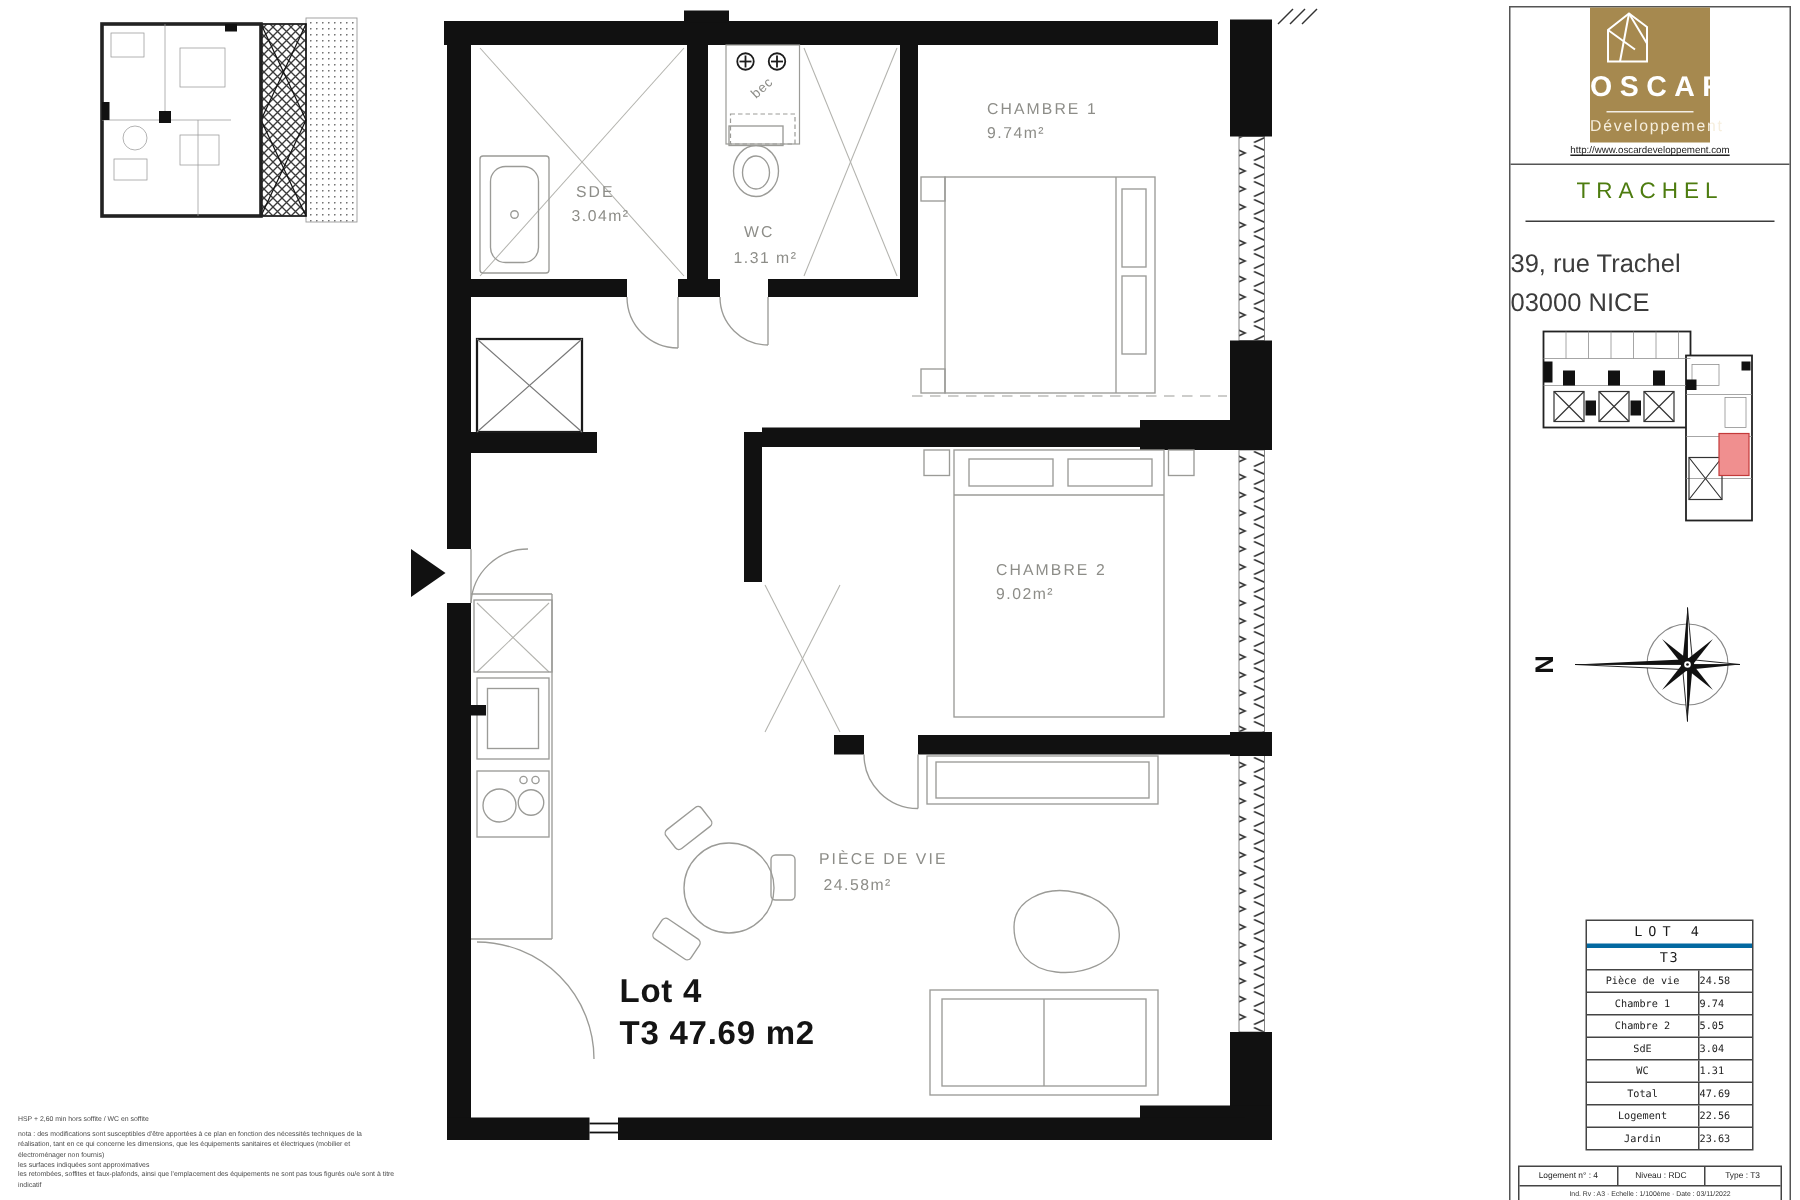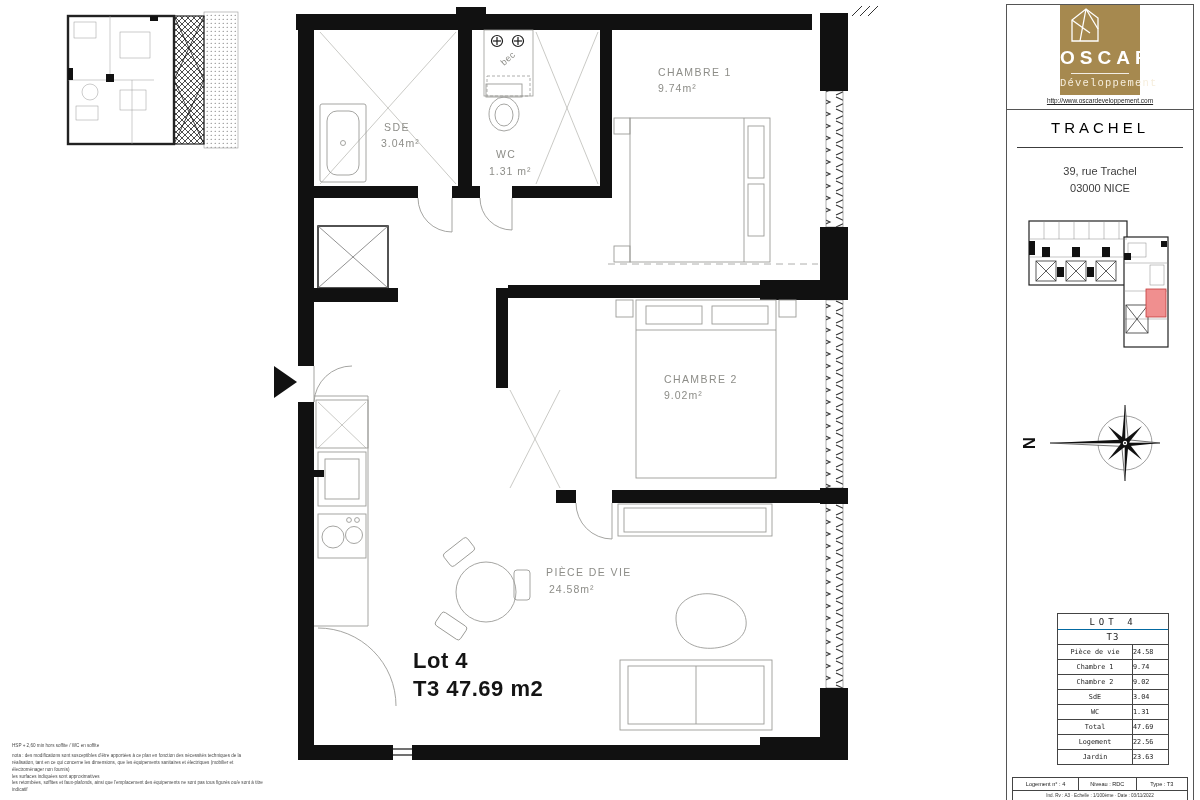--- a/index.html
+++ b/index.html
@@ -22,37 +22,37 @@
   #notes{left:12px;top:743px;width:252px;font-size:4.6px;line-height:1.5;color:#4a4a4a;}
   #notes .n1{margin-bottom:3px;}
 
   
   #sidebar{left:1006px;top:4px;width:188px;height:800px;border:1px solid #555;
            box-sizing:border-box;background:#fff;}
   .logo-box{position:absolute;left:50%;transform:translateX(-50%);top:0;width:80px;height:90px;
             background:#a6894f;box-sizing:border-box;padding-top:0;}
   .logo-name{color:#fff;font-size:19px;font-weight:600;letter-spacing:5px;margin-top:0;}
   .logo-rule{width:72%;border-top:1px solid rgba(255,255,255,.85);margin:4px auto 3px;}
-  .logo-tag{color:#f6eedd;font-size:10.5px;letter-spacing:1.2px;font-family:Liberation Mono, monospace;}
+  .logo-tag{color:#f6eedd;font-size:10.5px;letter-spacing:1.2px;}
   .logo-url{position:absolute;top:92px;left:0;right:0;text-align:center;font-size:6.5px;
             color:#222;text-decoration:underline;}
   .sec-line{position:absolute;left:0;right:0;top:104px;border-top:1px solid #555;}
   .trachel{position:absolute;top:114px;left:0;right:0;text-align:center;
-           font-size:15px;letter-spacing:4px;color:#000000;}
+           font-size:15px;letter-spacing:4px;color:#4d7c0f;}
   .title-rule{position:absolute;top:142px;left:10px;right:10px;border-top:1.5px solid #3c3c3c;}
-  .address{position:absolute;top:158px;left:0;right:0;text-align:center;
-           font-size:11px;line-height:1.5;color:#3c3c3c;}
+  .address{position:absolute;top:158px;left:0;right:0;
+           font-size:17px;line-height:1.5;color:#3c3c3c;}
   #siteplan-svg{position:absolute;top:208px;left:50%;transform:translateX(-50%);}
   #compass-svg{position:absolute;top:390px;left:50%;transform:translateX(-50%);}
 
   
   .areas-table{position:absolute;top:608px;left:50px;width:112px;border:1px solid #444;
                font-family:"DejaVu Sans Mono",monospace;color:#1c1c1c;box-sizing:border-box;background:#fff;}
   .at-title{text-align:center;font-size:9px;letter-spacing:4px;padding:3px 0 2px;}
-  .at-sub{text-align:center;font-size:9px;letter-spacing:1px;border-top:1px solid #0369a1;padding:2px 0;}
+  .at-sub{text-align:center;font-size:9px;letter-spacing:1px;border-top:3px solid #0369a1;padding:2px 0;}
   .at-row{display:flex;border-top:1px solid #444;font-size:6.8px;align-items:stretch;}
   .at-lbl{flex:1;border-right:1px solid #444;text-align:center;padding:3px 1px;}
   .at-val{width:32px;text-align:left;padding:3px 3px 3px 0;}
 
   
   .footer-box{position:absolute;top:772px;left:5px;right:5px;border:1px solid #444;background:#fff;}
   .fb-row1{display:flex;font-size:5.6px;}
   .fb-cell{padding:3px 2px;border-right:1px solid #444;text-align:center;box-sizing:border-box;}
   .fb-c1{width:38%;}.fb-c2{width:33%;}.fb-c3{width:29%;border-right:none;}
   .fb-row2{border-top:1px solid #444;font-size:4.6px;padding:2px;white-space:nowrap;
@@ -368,21 +368,21 @@
     <div class="at-row">
       <div class="at-lbl">Pièce de vie</div>
       <div class="at-val">24.58</div>
     </div>
     <div class="at-row">
       <div class="at-lbl">Chambre 1</div>
       <div class="at-val">9.74</div>
     </div>
     <div class="at-row">
       <div class="at-lbl">Chambre 2</div>
-      <div class="at-val">9.02</div>
+      <div class="at-val">5.05</div>
     </div>
     <div class="at-row">
       <div class="at-lbl">SdE</div>
       <div class="at-val">3.04</div>
     </div>
     <div class="at-row">
       <div class="at-lbl">WC</div>
       <div class="at-val">1.31</div>
     </div>
     <div class="at-row">

